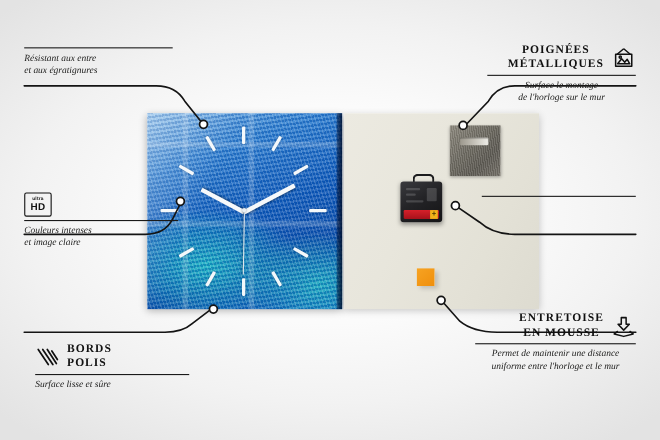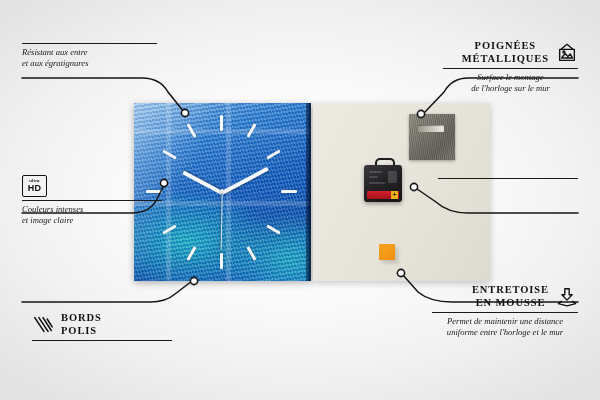--- a/index.html
+++ b/index.html
@@ -219,20 +219,21 @@
           <line x1="3" y1="4" x2="13" y2="19"></line>
           <line x1="7.5" y1="4" x2="17.5" y2="19"></line>
           <line x1="12" y1="4" x2="21" y2="18"></line>
           <line x1="16.5" y1="5.5" x2="22" y2="14"></line>
         </g>
       </svg>
       <div class="c-title">BORDS
 POLIS</div>
     </div>
     <div class="c-rule"></div>
+    <div class="c-sub">Surface lisse et sûre</div>
   </div>
 
   <div class="callout right" style="left:443px;top:40px;width:135px;">
     <div class="c-head">
       <div class="c-title">POIGNÉES
 MÉTALLIQUES</div>
       <svg class="ico" viewBox="0 0 24 24">
         <g fill="none" stroke="#111" stroke-width="1.5" stroke-linejoin="round">
           <rect x="4" y="8" width="16" height="12"></rect>
           <path d="M12,2.5 L5.5,8 M12,2.5 L18.5,8"></path>

